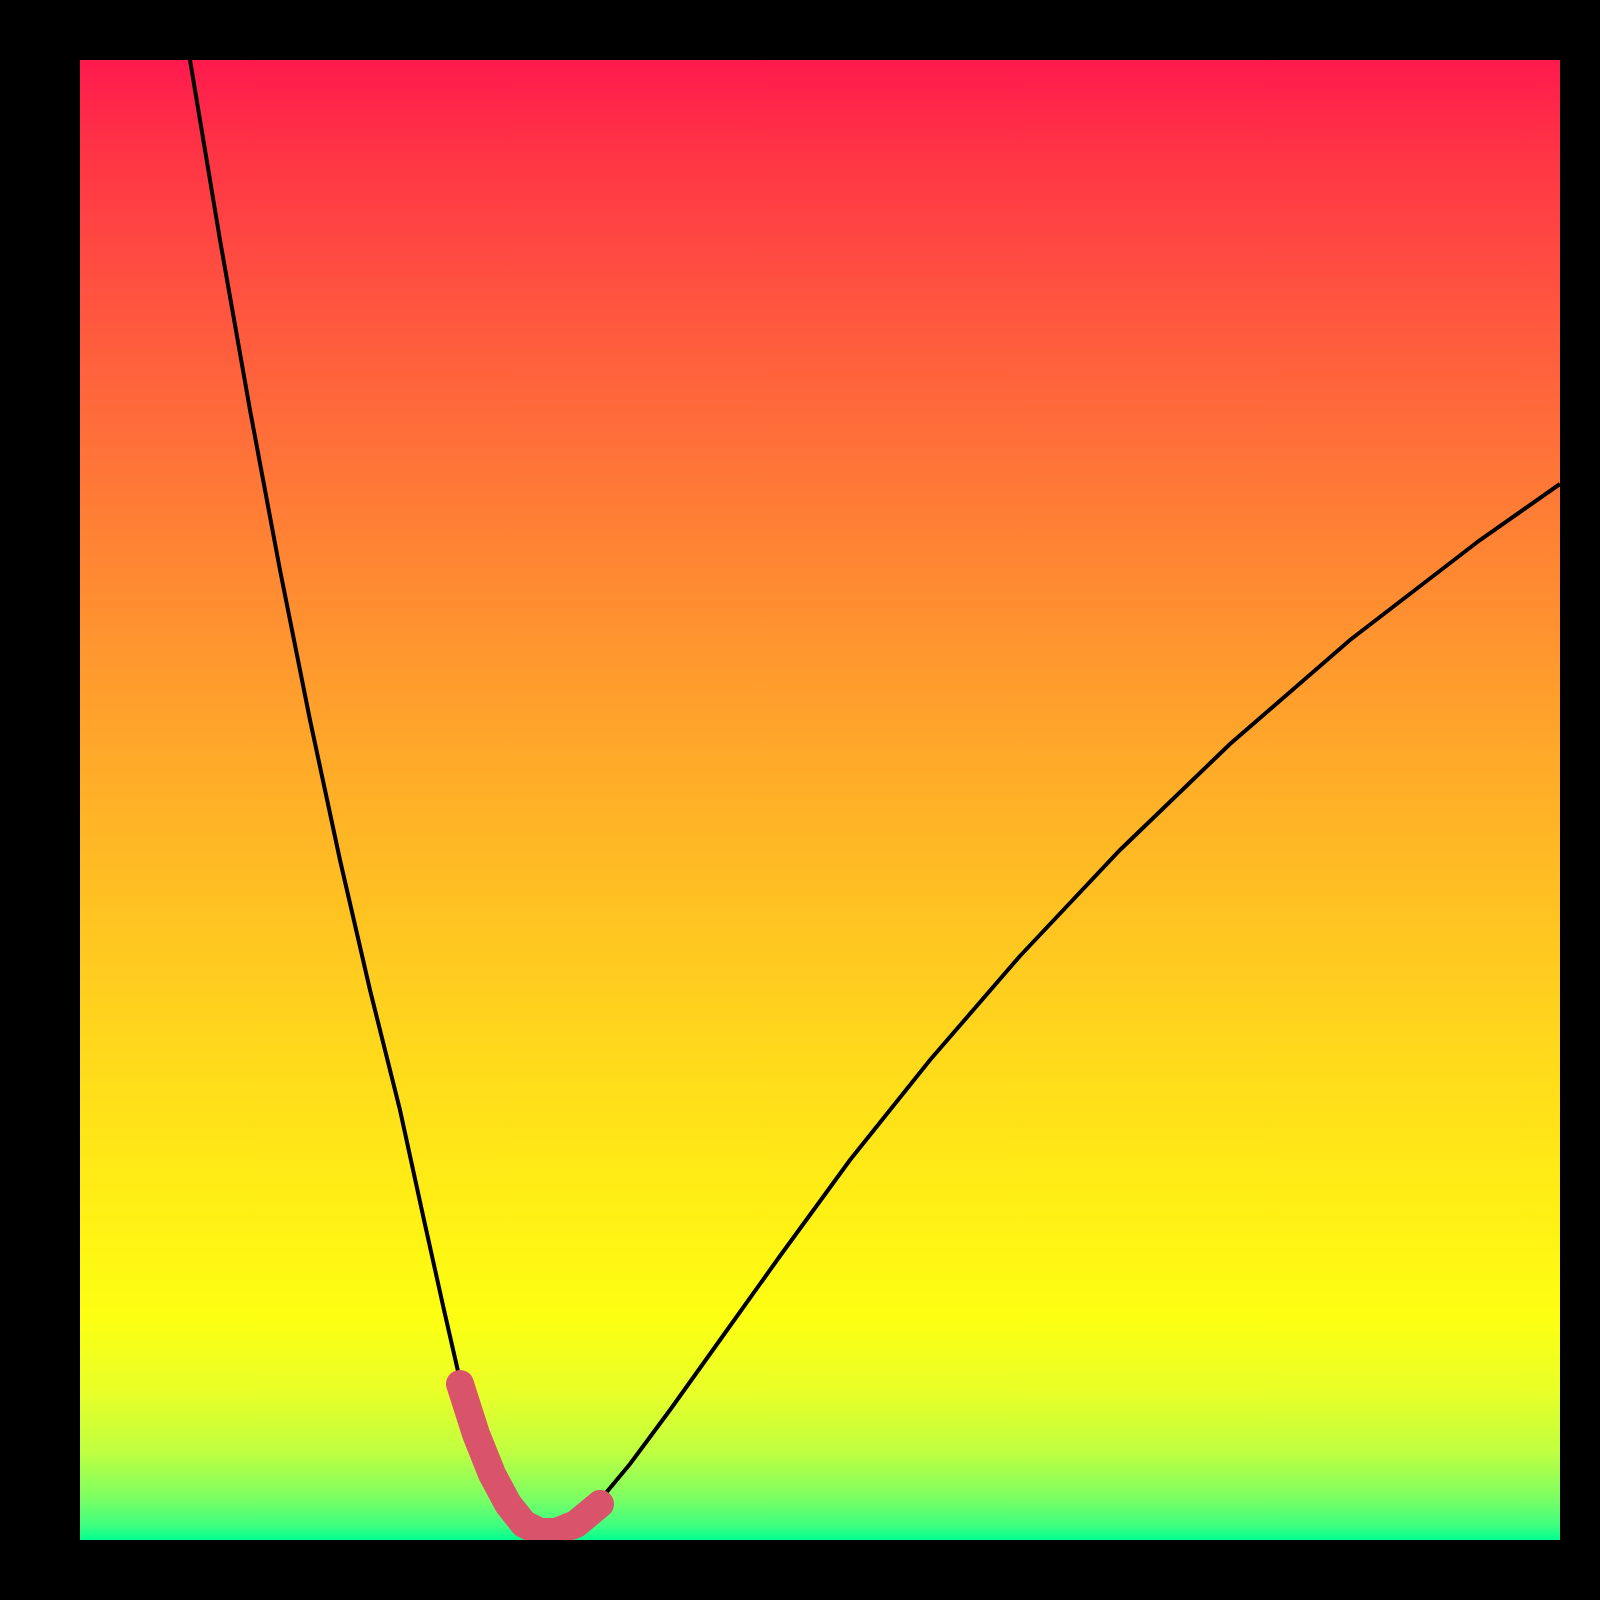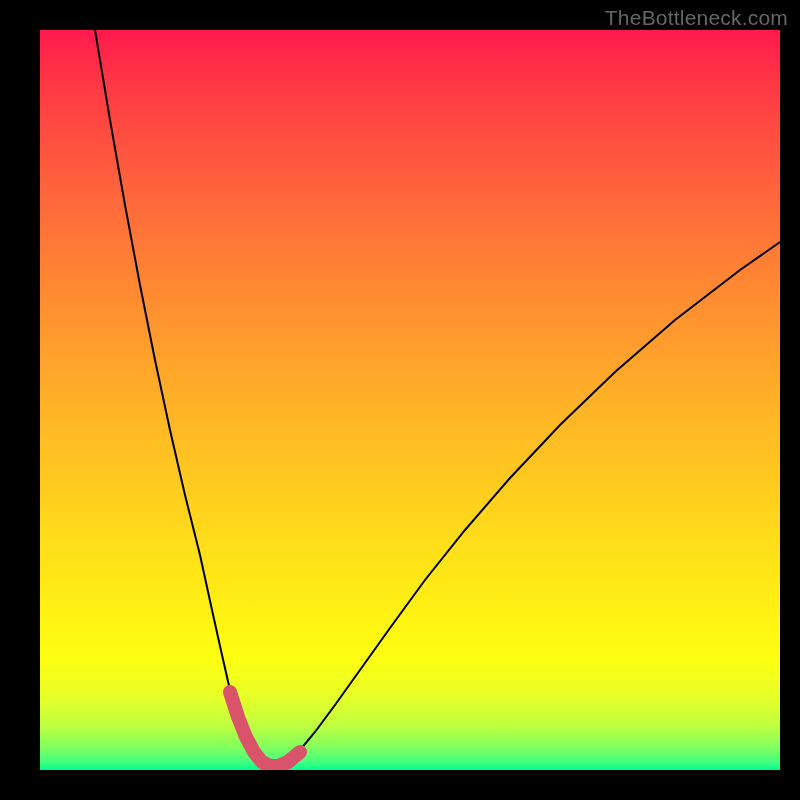--- a/index.html
+++ b/index.html
@@ -64,21 +64,20 @@
     left: 0; top: 0;
     width: 740px;
     height: 740px;
     z-index: 5;
   }
 </style>
 </head>
 <body>
 
 <div class="frame">
-  <div class="watermark">TheBottleneck.com</div>
 
   <div class="plot">
     <div class="gradient"></div>
     <svg class="curve" viewBox="0 0 740 740" preserveAspectRatio="none">
       <polyline id="series-0" fill="none" points="55,0 70,90 85,175 100,255 115,330 130,400 145,465 160,525 172,580 182,625 190,660 198,685 206,705 214,720 222,730 230,734 238,734 248,730 260,720 275,702 295,675 320,640 350,598 385,550 425,500 470,448 520,395 575,342 635,290 700,240 740,212" stroke="#000000" stroke-width="2"></polyline>
       <polyline id="series-1" fill="none" points="190,662 198,687 206,707 214,722 222,732 230,736 238,736 248,732 260,722" stroke="#d9546a" stroke-width="14" stroke-linecap="round" stroke-linejoin="round"></polyline>
     </svg>
   </div>
 </div>
 

